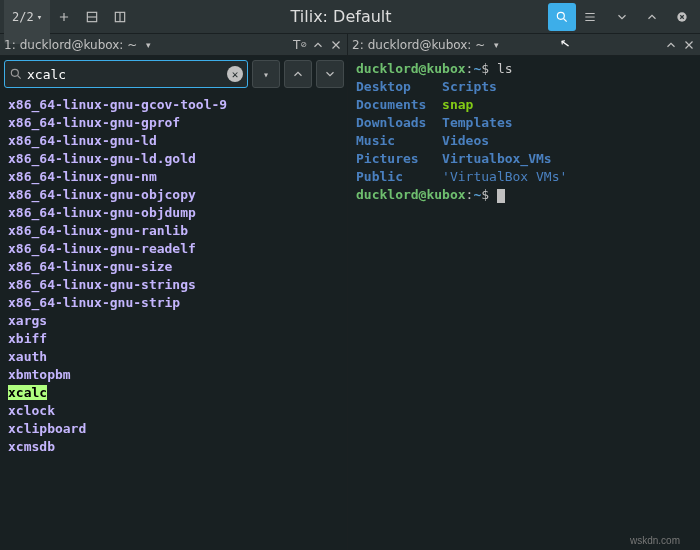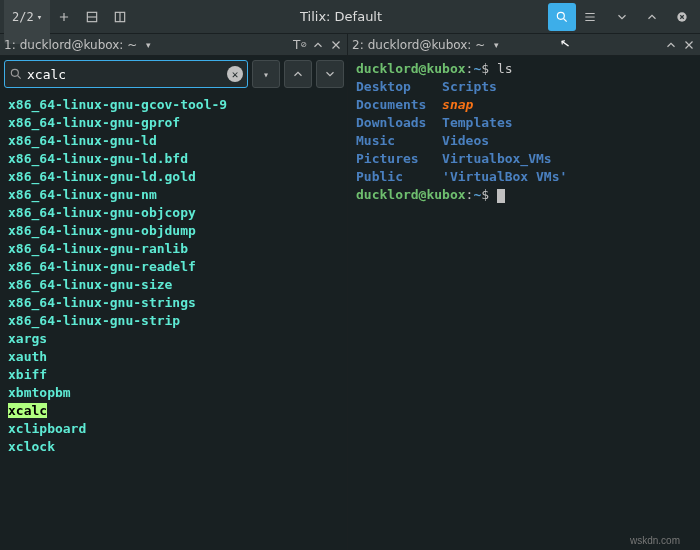--- a/index.html
+++ b/index.html
@@ -28,21 +28,21 @@
     display: flex; align-items: center; gap: 3px;
   }
   .tb-btn {
     width: 28px; height: 28px;
     display: flex; align-items: center; justify-content: center;
     color: #c0c0c0;
     border-radius: 3px;
   }
   .title-text {
     flex: 1; text-align: center;
-    font-size: 13px;
+    font-size: 16px;
     font-family: "DejaVu Sans", sans-serif;
     color: #ddd;
   }
   .tb-btn.blue {
     background: #3daee9;
     color: #fff;
   }
   .win-btns { display: flex; gap: 2px; margin-left: 4px; }
   svg.ic { width: 14px; height: 14px; fill: none; stroke: currentColor; stroke-width: 2; }
 
@@ -118,29 +118,29 @@
   .pane {
     position: relative;
     overflow: hidden;
     background: #182022
       radial-gradient(ellipse 220px 180px at 60% 35%, rgba(80,120,90,0.25), transparent 70%),
       radial-gradient(ellipse 260px 200px at 30% 70%, rgba(70,110,80,0.20), transparent 70%);
   }
   .pane.left { width: 348px; border-right: 1px solid #1a2022; padding-top: 40px; }
   .pane.right { flex: 1; padding: 4px 8px; }
   .term-line { line-height: 18px; white-space: pre; }
-  .bold-green { color: #5eead4; font-weight: bold; }
+  .bold-green { color: #c4b5fd; font-weight: bold; }
   .hl { background: #b0ff80; color: #000; }
   .prompt-user { color: #6fbf6f; font-weight: bold; margin-top: 28px; }
   .prompt-colon { color: #c0c0c0; }
   .prompt-path { color: #5a9fd4; font-weight: bold; }
   .cmd { color: #c8c8c8; }
   .dirblue { color: #4a80c0; font-weight: bold; margin-top: 32px; }
-  .dirpurp { color: #f97316; font-weight: bold; font-style: italic; }
-  .quoted  { color: #4a80c0; font-weight: bold; }
+  .dirpurp { color: #84cc16; font-weight: bold; }
+  .quoted  { color: #4a80c0; font-weight: normal; }
   .left-content { padding: 0 8px; }
   .cursor {
     display:inline-block; width:8px; height:14px;
     background:#c0c0c0; vertical-align:middle;
   }
   .watermark {
     position:absolute; bottom:4px; right:20px;
     font-size:10px; color:#777; font-family: sans-serif;
   }
   
@@ -271,37 +271,37 @@
   </div>
 </div>
 
 <div class="panes">
 
   <div class="pane left">
     <div class="left-content" id="left-results">
         <div class="term-line bold-green">x86_64-linux-gnu-gcov-tool-9</div>
         <div class="term-line bold-green">x86_64-linux-gnu-gprof</div>
         <div class="term-line bold-green">x86_64-linux-gnu-ld</div>
-        <div class="term-line bold-green">x86_64-linux-gnu-ld.bfd</div>
         <div class="term-line bold-green">x86_64-linux-gnu-ld.gold</div>
         <div class="term-line bold-green">x86_64-linux-gnu-nm</div>
         <div class="term-line bold-green">x86_64-linux-gnu-objcopy</div>
         <div class="term-line bold-green">x86_64-linux-gnu-objdump</div>
         <div class="term-line bold-green">x86_64-linux-gnu-ranlib</div>
         <div class="term-line bold-green">x86_64-linux-gnu-readelf</div>
         <div class="term-line bold-green">x86_64-linux-gnu-size</div>
         <div class="term-line bold-green">x86_64-linux-gnu-strings</div>
         <div class="term-line bold-green">x86_64-linux-gnu-strip</div>
         <div class="term-line bold-green">xargs</div>
+        <div class="term-line bold-green">xbiff</div>
         <div class="term-line bold-green">xauth</div>
-        <div class="term-line bold-green">xbiff</div>
         <div class="term-line bold-green">xbmtopbm</div>
         <div class="term-line"><span class="hl bold-green">xcalc</span></div>
+        <div class="term-line bold-green">xclock</div>
         <div class="term-line bold-green">xclipboard</div>
-        <div class="term-line bold-green">xclock</div>
+        <div class="term-line bold-green">xcmsdb</div>
       </div>
   </div>
 
   <div class="pane right">
     <div class="term-line"><span class="prompt-user">ducklord@kubox</span><span class="prompt-colon">:</span><span class="prompt-path">~</span><span class="prompt-colon">$</span> <span class="cmd">ls</span></div>
     <div id="ls-output">
         <div class="term-line"><span class="dirblue">Desktop    </span><span class="dirblue">Scripts</span></div>
         <div class="term-line"><span class="dirblue">Documents  </span><span class="dirpurp">snap</span></div>
         <div class="term-line"><span class="dirblue">Downloads  </span><span class="dirblue">Templates</span></div>
         <div class="term-line"><span class="dirblue">Music      </span><span class="dirblue">Videos</span></div>

